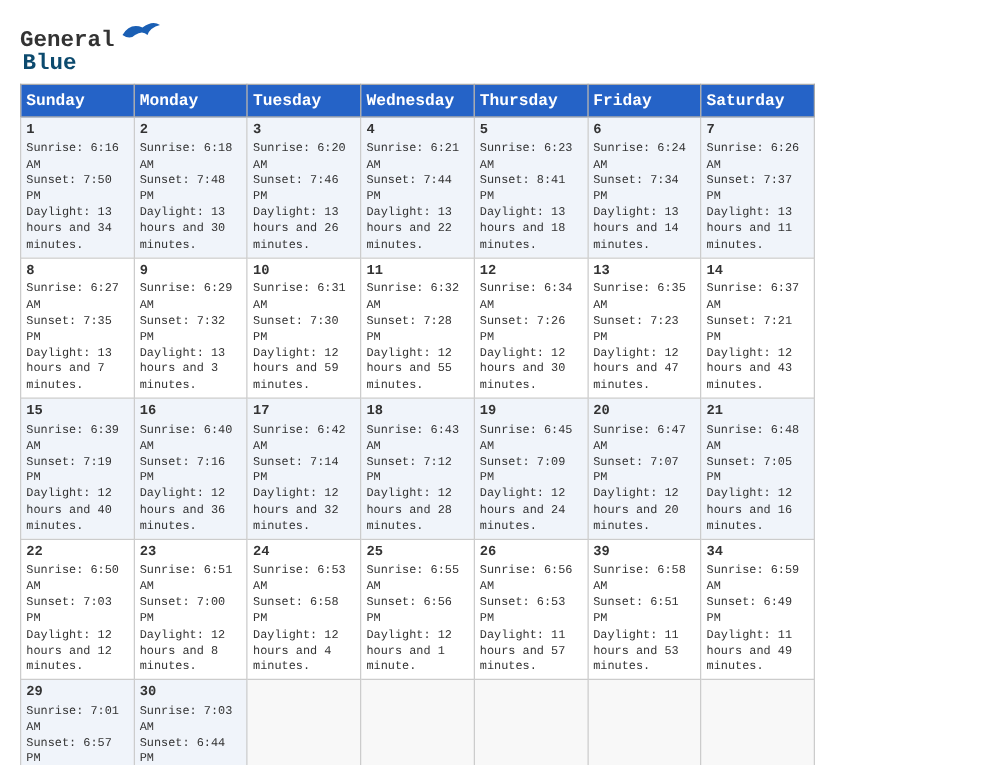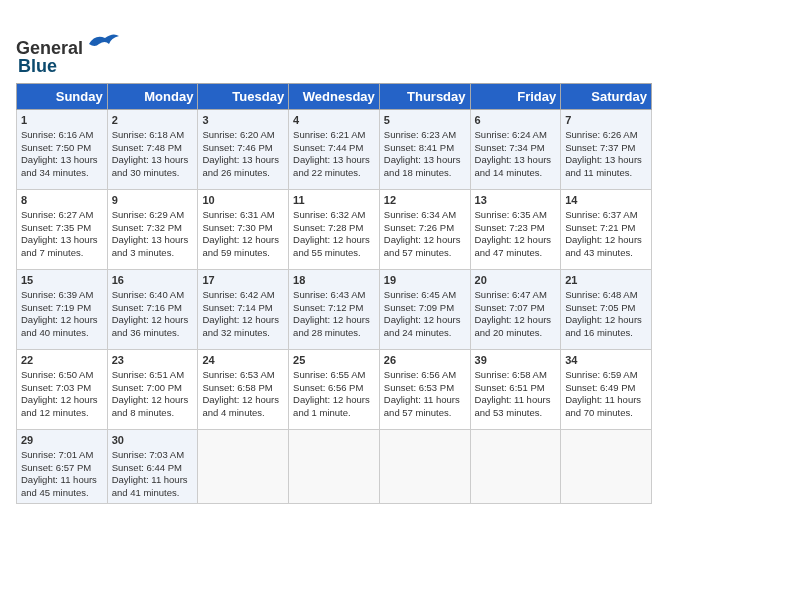--- a/index.html
+++ b/index.html
@@ -6,21 +6,22 @@
     body {
       font-family: Arial, sans-serif;
       background: #fff;
       width: 792px;
       height: 612px;
       overflow: hidden;
     }
     .container {
       width: 668px;
       height: 612px;
-      padding: 32px 16px 10px 16px;
+      padding: 16px 16px 10px 16px;
+      font-family: Liberation Mono, monospace;
     }
     .header {
       display: flex;
       justify-content: space-between;
       align-items: flex-start;
       margin-bottom: 6px;
     }
     .logo {
       display: flex;
       flex-direction: column;
@@ -42,21 +43,21 @@
       width: 100%;
       border-collapse: collapse;
       table-layout: fixed;
     }
     .calendar th {
       background-color: #2563c7;
       color: #fff;
       font-size: 13px;
       font-weight: bold;
       padding: 5px 4px;
-      text-align: right;
+      text-align: left;
       border: 1px solid #aaa;
     }
     .calendar td {
       vertical-align: top;
       border: 1px solid #ccc;
       padding: 3px 4px;
       font-size: 9.5px;
       color: #333;
       line-height: 1.35;
       height: 80px;
@@ -124,41 +125,41 @@
           <td><span class="day-num">4</span><span>Sunrise: 6:21 AM</span><br><span>Sunset: 7:44 PM</span><br><span>Daylight: 13 hours and 22 minutes.</span></td>
           <td><span class="day-num">5</span><span>Sunrise: 6:23 AM</span><br><span>Sunset: 8:41 PM</span><br><span>Daylight: 13 hours and 18 minutes.</span></td>
           <td><span class="day-num">6</span><span>Sunrise: 6:24 AM</span><br><span>Sunset: 7:34 PM</span><br><span>Daylight: 13 hours and 14 minutes.</span></td>
           <td><span class="day-num">7</span><span>Sunrise: 6:26 AM</span><br><span>Sunset: 7:37 PM</span><br><span>Daylight: 13 hours and 11 minutes.</span></td>
         </tr>
         <tr>
           <td><span class="day-num">8</span><span>Sunrise: 6:27 AM</span><br><span>Sunset: 7:35 PM</span><br><span>Daylight: 13 hours and 7 minutes.</span></td>
           <td><span class="day-num">9</span><span>Sunrise: 6:29 AM</span><br><span>Sunset: 7:32 PM</span><br><span>Daylight: 13 hours and 3 minutes.</span></td>
           <td><span class="day-num">10</span><span>Sunrise: 6:31 AM</span><br><span>Sunset: 7:30 PM</span><br><span>Daylight: 12 hours and 59 minutes.</span></td>
           <td><span class="day-num">11</span><span>Sunrise: 6:32 AM</span><br><span>Sunset: 7:28 PM</span><br><span>Daylight: 12 hours and 55 minutes.</span></td>
-          <td><span class="day-num">12</span><span>Sunrise: 6:34 AM</span><br><span>Sunset: 7:26 PM</span><br><span>Daylight: 12 hours and 57 minutes.</span></td>
+          <td><span class="day-num">12</span><span>Sunrise: 6:34 AM</span><br><span>Sunset: 7:26 PM</span><br><span>Daylight: 12 hours and 30 minutes.</span></td>
           <td><span class="day-num">13</span><span>Sunrise: 6:35 AM</span><br><span>Sunset: 7:23 PM</span><br><span>Daylight: 12 hours and 47 minutes.</span></td>
           <td><span class="day-num">14</span><span>Sunrise: 6:37 AM</span><br><span>Sunset: 7:21 PM</span><br><span>Daylight: 12 hours and 43 minutes.</span></td>
         </tr>
         <tr>
           <td><span class="day-num">15</span><span>Sunrise: 6:39 AM</span><br><span>Sunset: 7:19 PM</span><br><span>Daylight: 12 hours and 40 minutes.</span></td>
           <td><span class="day-num">16</span><span>Sunrise: 6:40 AM</span><br><span>Sunset: 7:16 PM</span><br><span>Daylight: 12 hours and 36 minutes.</span></td>
           <td><span class="day-num">17</span><span>Sunrise: 6:42 AM</span><br><span>Sunset: 7:14 PM</span><br><span>Daylight: 12 hours and 32 minutes.</span></td>
           <td><span class="day-num">18</span><span>Sunrise: 6:43 AM</span><br><span>Sunset: 7:12 PM</span><br><span>Daylight: 12 hours and 28 minutes.</span></td>
           <td><span class="day-num">19</span><span>Sunrise: 6:45 AM</span><br><span>Sunset: 7:09 PM</span><br><span>Daylight: 12 hours and 24 minutes.</span></td>
           <td><span class="day-num">20</span><span>Sunrise: 6:47 AM</span><br><span>Sunset: 7:07 PM</span><br><span>Daylight: 12 hours and 20 minutes.</span></td>
           <td><span class="day-num">21</span><span>Sunrise: 6:48 AM</span><br><span>Sunset: 7:05 PM</span><br><span>Daylight: 12 hours and 16 minutes.</span></td>
         </tr>
         <tr>
           <td><span class="day-num">22</span><span>Sunrise: 6:50 AM</span><br><span>Sunset: 7:03 PM</span><br><span>Daylight: 12 hours and 12 minutes.</span></td>
           <td><span class="day-num">23</span><span>Sunrise: 6:51 AM</span><br><span>Sunset: 7:00 PM</span><br><span>Daylight: 12 hours and 8 minutes.</span></td>
           <td><span class="day-num">24</span><span>Sunrise: 6:53 AM</span><br><span>Sunset: 6:58 PM</span><br><span>Daylight: 12 hours and 4 minutes.</span></td>
           <td><span class="day-num">25</span><span>Sunrise: 6:55 AM</span><br><span>Sunset: 6:56 PM</span><br><span>Daylight: 12 hours and 1 minute.</span></td>
           <td><span class="day-num">26</span><span>Sunrise: 6:56 AM</span><br><span>Sunset: 6:53 PM</span><br><span>Daylight: 11 hours and 57 minutes.</span></td>
           <td><span class="day-num">39</span><span>Sunrise: 6:58 AM</span><br><span>Sunset: 6:51 PM</span><br><span>Daylight: 11 hours and 53 minutes.</span></td>
-          <td><span class="day-num">34</span><span>Sunrise: 6:59 AM</span><br><span>Sunset: 6:49 PM</span><br><span>Daylight: 11 hours and 70 minutes.</span></td>
+          <td><span class="day-num">34</span><span>Sunrise: 6:59 AM</span><br><span>Sunset: 6:49 PM</span><br><span>Daylight: 11 hours and 49 minutes.</span></td>
         </tr>
         <tr class="last-row">
           <td><span class="day-num">29</span><span>Sunrise: 7:01 AM</span><br><span>Sunset: 6:57 PM</span><br><span>Daylight: 11 hours and 45 minutes.</span></td>
           <td><span class="day-num">30</span><span>Sunrise: 7:03 AM</span><br><span>Sunset: 6:44 PM</span><br><span>Daylight: 11 hours and 41 minutes.</span></td>
           <td class="empty"></td>
           <td class="empty"></td>
           <td class="empty"></td>
           <td class="empty"></td>
           <td class="empty"></td>
         </tr>

